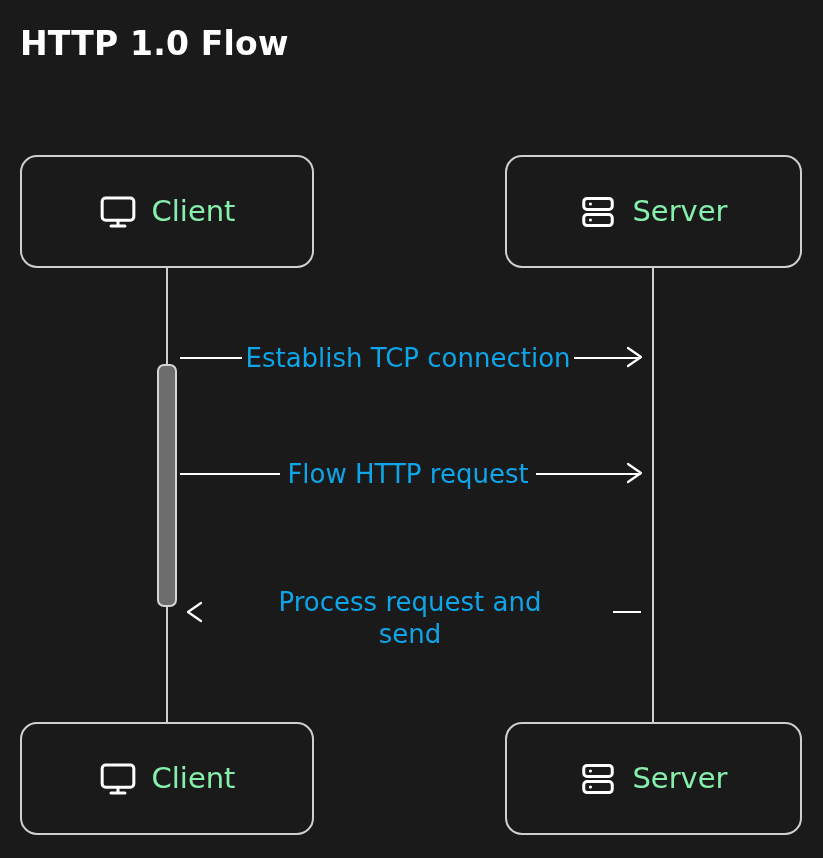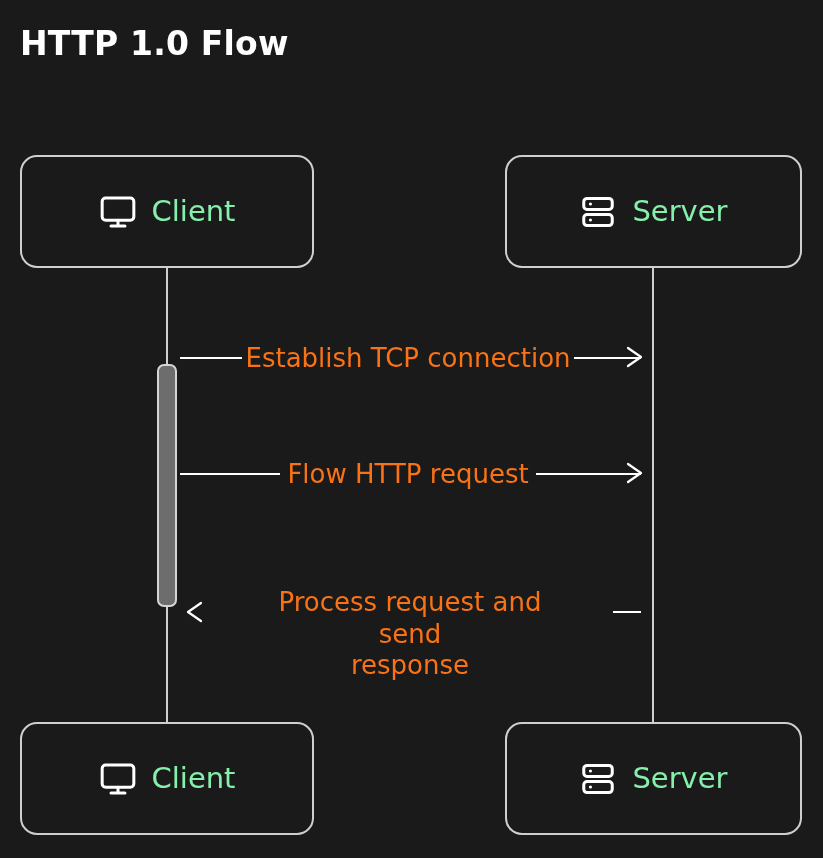--- a/index.html
+++ b/index.html
@@ -84,21 +84,21 @@
   
   .msg { position: absolute; }
   .msg-line {
     position: absolute;
     height: 2px;
     background: #ffffff;
   }
   .msg-label {
     position: absolute;
     font-size: 26px;
-    color: #f97316;
+    color: #0ea5e9;
     text-align: center;
     line-height: 1.22;
     white-space: nowrap;
   }
   .msg-label.wrap { white-space: normal; }
 
   .arrowhead { position: absolute; }
   .arrowhead svg { display: block; overflow: visible; }
 
   
@@ -174,21 +174,21 @@
       </svg>
     </div>
   </div>
 
   <div class="msg">
     <div class="arrowhead m3-arrow">
       <svg width="28" height="28" viewBox="0 0 28 28" fill="none" stroke="#ffffff" stroke-width="2.2" stroke-linecap="round" stroke-linejoin="round">
         <polyline points="20,5 7,14 20,23"></polyline>
       </svg>
     </div>
-    <div class="msg-label m3-label wrap"><span>Process request and send</span><br><span>response</span></div>
+    <div class="msg-label m3-label wrap"><span>Process request and send</span><br></div>
     <div class="msg-line m3-line-right"></div>
   </div>
 
   <div class="participant p-client-bottom">
     <span class="icon-box">
       <svg viewBox="0 0 24 24" fill="none" stroke="#ffffff" stroke-width="1.9" stroke-linecap="round" stroke-linejoin="round">
         <rect x="2" y="3.2" width="20" height="14" rx="2.2"></rect>
         <line x1="12" y1="17.2" x2="12" y2="20.6"></line>
         <line x1="7.6" y1="20.8" x2="16.4" y2="20.8"></line>
       </svg>

